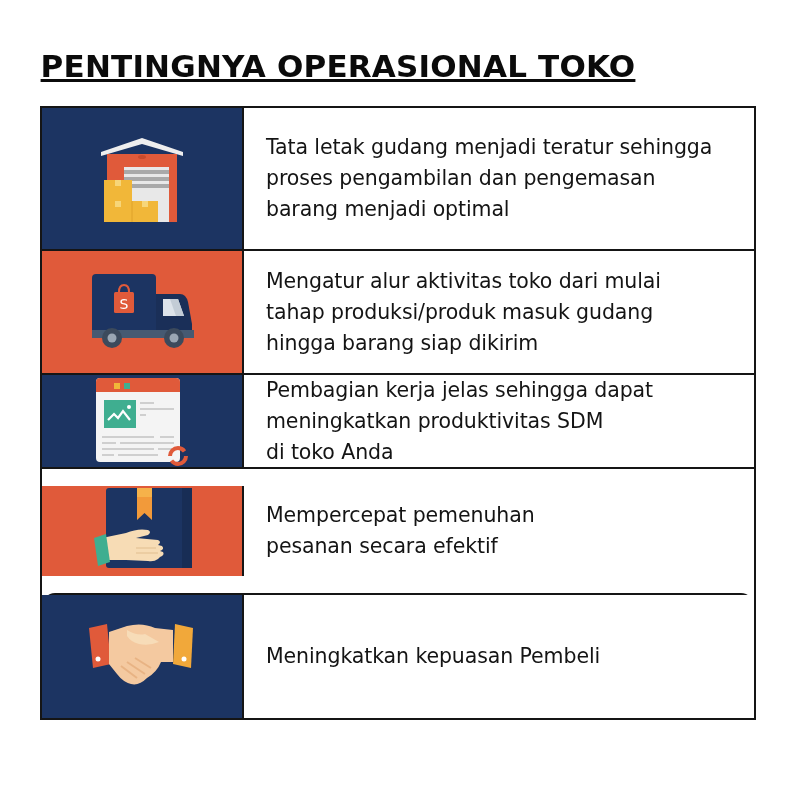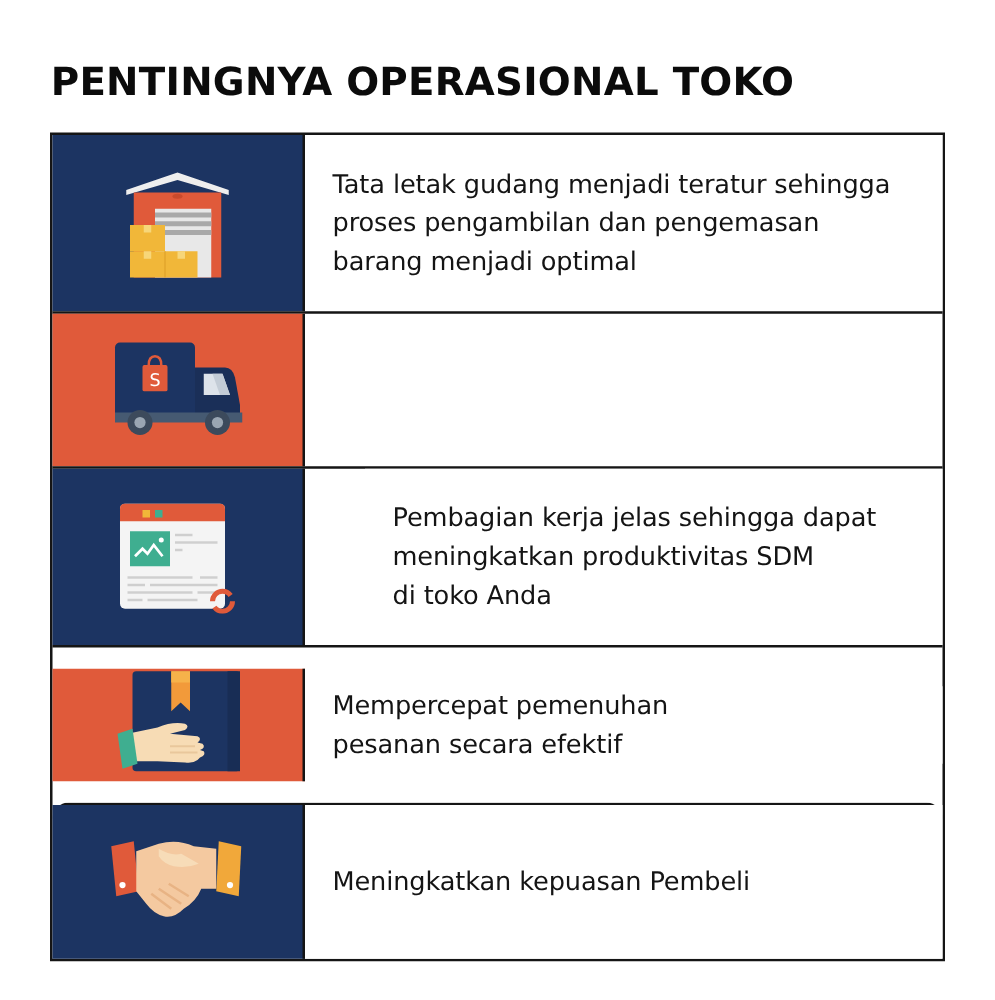--- a/index.html
+++ b/index.html
@@ -19,39 +19,40 @@
       left: 0;
       top: 46px;
       width: 676px;
       text-align: center;
       font-family: "DejaVu Sans", sans-serif;
       font-weight: bold;
       font-size: 31px;
       letter-spacing: 0.2px;
       color: #0b0b0b;
       line-height: 40px;
+      text-decoration: underline;
     }
     .table {
       position: absolute;
       left: 40px;
       top: 106px;
       width: 712px;
       border: 2px solid #151515;
       display: flex;
       flex-direction: column;
     }
     .row {
       display: flex;
       border-top: 2px solid #151515;
       box-sizing: border-box;
     }
     .row:first-child { border-top: none; }
     .row.r0 { height: 141px; }
     .row.r1 { height: 124px; }
-    .row.r2 { height: 143px; gap: 48px; }
+    .row.r2 { height: 94px; }
     .row.r3 { height: 126px; align-items: center; }
     .row.r4 { height: 125px; border-radius: 13px; }
     .icon-cell {
       width: 200px;
       flex: 0 0 200px;
       border-right: 2px solid #151515;
       display: flex;
       align-items: center;
       justify-content: center;
     }
@@ -125,20 +126,25 @@
 
         <circle cx="22" cy="66" r="10" fill="#3c4a5c"></circle>
         <circle cx="22" cy="66" r="4.5" fill="#9aa6b3"></circle>
         <circle cx="84" cy="66" r="10" fill="#3c4a5c"></circle>
         <circle cx="84" cy="66" r="4.5" fill="#9aa6b3"></circle>
 
         <rect x="24" y="20" width="20" height="21" rx="1.5" fill="#e05a3a"></rect>
         <path d="M29 20 Q29 13 34 13 Q39 13 39 20" fill="none" stroke="#e05a3a" stroke-width="2"></path>
         <text x="34" y="37" text-anchor="middle" font-family="DejaVu Sans, sans-serif" font-size="14" fill="#ffffff">S</text>
       </svg>
+    </div>
+    <div class="text-cell">
+      <span class="txt">Mengatur alur aktivitas toko dari mulai
+tahap produksi/produk masuk gudang
+hingga barang siap dikirim</span>
     </div>
   </div>
 
   <div class="row r2">
     <div class="icon-cell navy">
       <svg width="100" height="90" viewBox="0 0 100 90">
         <rect x="4" y="2" width="84" height="84" rx="4" fill="#f4f4f4"></rect>
         <path d="M4 6 Q4 2 8 2 H84 Q88 2 88 6 V16 H4 Z" fill="#e05a3a"></path>
         <rect x="22" y="7" width="6" height="6" fill="#f1b739"></rect>
         <rect x="32" y="7" width="6" height="6" fill="#3fae90"></rect>

